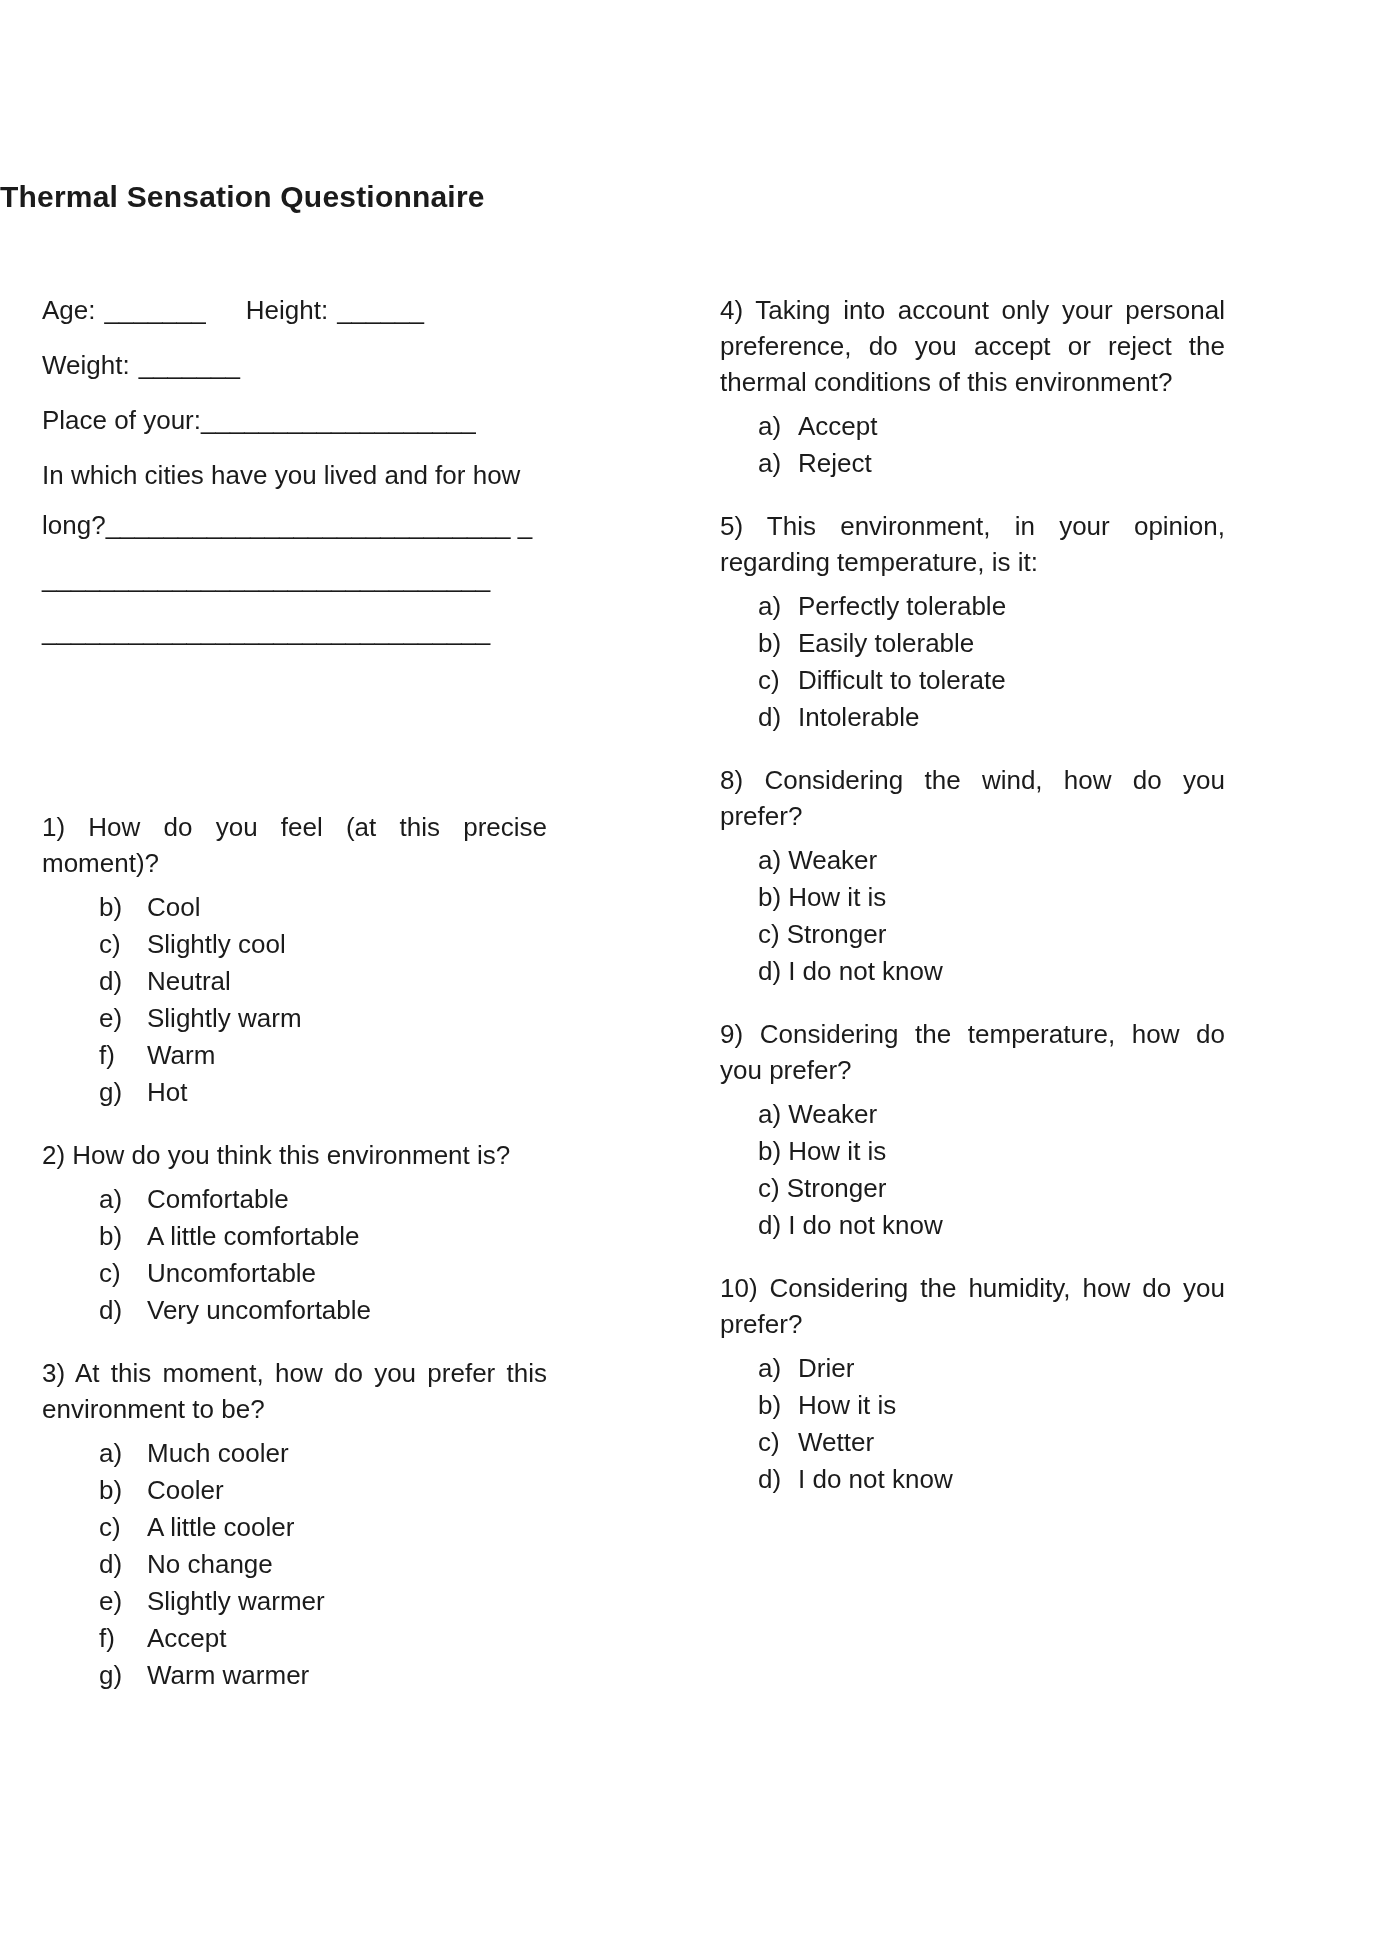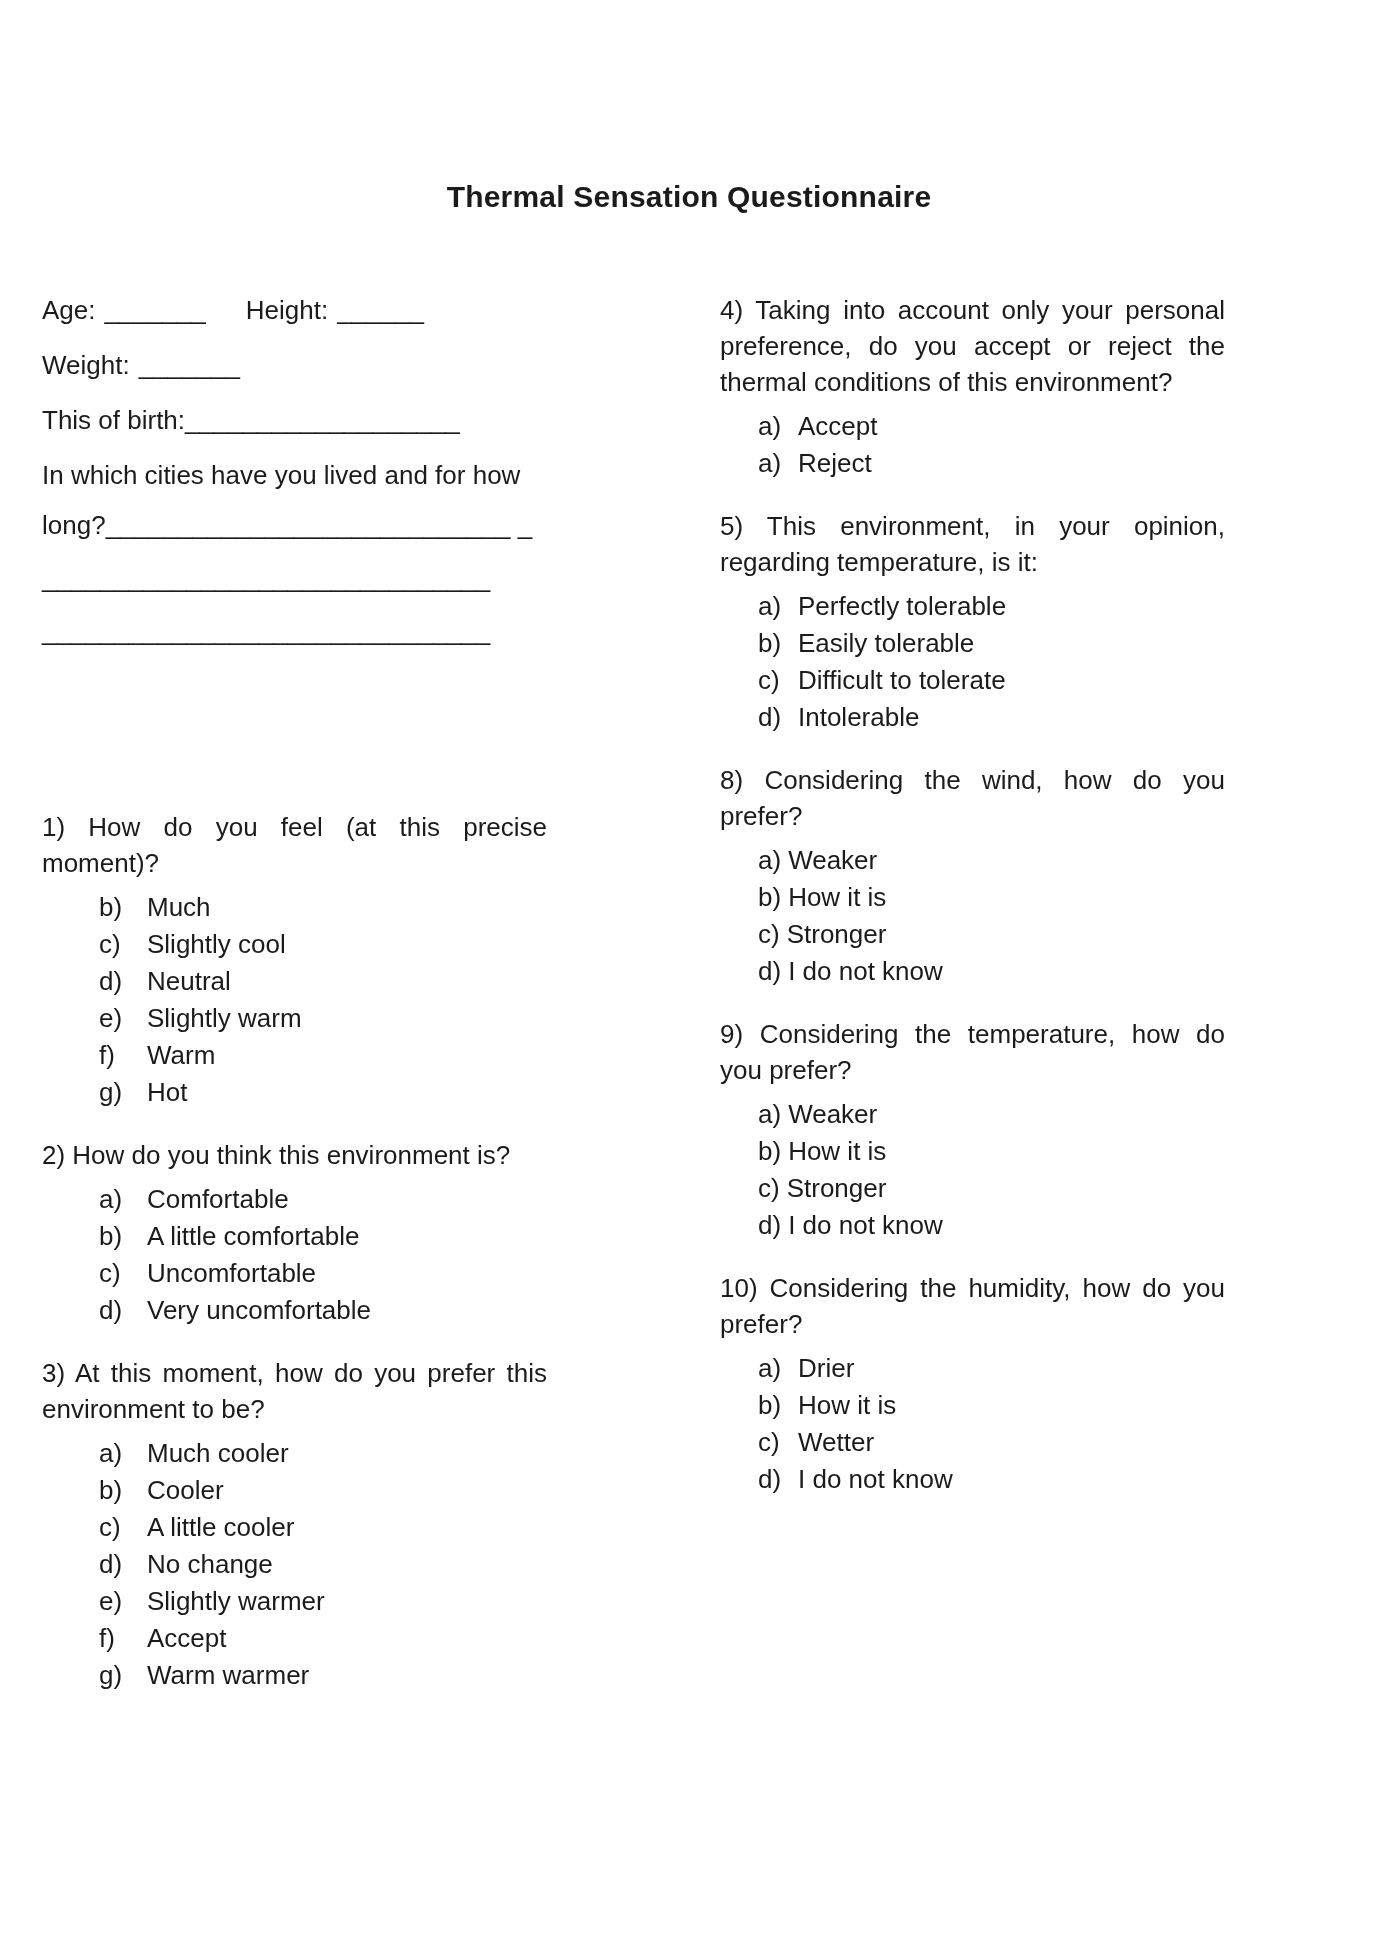--- a/index.html
+++ b/index.html
@@ -8,21 +8,20 @@
     height: 1949px;
     box-sizing: border-box;
     background: #ffffff;
     font-family: "Liberation Sans", sans-serif;
     color: #1b1b1b;
     padding-top: 180px;
     overflow: hidden;
   }
   .title {
     margin: 0 0 78px 0;
-    text-align: center;
     font-size: 30px;
     line-height: 34px;
     font-weight: bold;
     letter-spacing: 0.2px;
   }
   .columns {
     display: flex;
     align-items: flex-start;
     padding-left: 42px;
   }
@@ -67,31 +66,31 @@
 
 <div class="page">
   <h1 class="title">Thermal Sensation Questionnaire</h1>
 
   <div class="columns">
 
     <div class="col col-left">
       <div class="info">
         <p class="info-row"><span>Age:</span><span class="blank blank-gap">_______</span><span class="hsep"></span><span>Height:</span><span class="blank blank-gap">______</span></p>
         <p class="info-row"><span>Weight:</span><span class="blank blank-gap">_______</span></p>
-        <p class="info-row"><span>This of birth:</span><span class="blank">___________________</span></p>
+        <p class="info-row"><span>Place of your:</span><span class="blank">___________________</span></p>
         <p class="info-row cities-row">In which cities have you lived and for how</p>
         <p class="info-row long-row"><span>long?</span><span class="blank">____________________________ _</span></p>
         <p class="info-row blank-row">_______________________________</p>
         <p class="info-row blank-row">_______________________________</p>
       </div>
       <div class="qlist">
           <div class="question">
     <p class="qtext">1) How do you feel (at this precise moment)?</p>
     <div class="options">
-              <div class="option"><span class="opt-letter">b)</span><span class="opt-label">Much</span></div>
+              <div class="option"><span class="opt-letter">b)</span><span class="opt-label">Cool</span></div>
               <div class="option"><span class="opt-letter">c)</span><span class="opt-label">Slightly cool</span></div>
               <div class="option"><span class="opt-letter">d)</span><span class="opt-label">Neutral</span></div>
               <div class="option"><span class="opt-letter">e)</span><span class="opt-label">Slightly warm</span></div>
               <div class="option"><span class="opt-letter">f)</span><span class="opt-label">Warm</span></div>
               <div class="option"><span class="opt-letter">g)</span><span class="opt-label">Hot</span></div>
             </div>
   </div>
           <div class="question">
     <p class="qtext">2) How do you think this environment is?</p>
     <div class="options">

